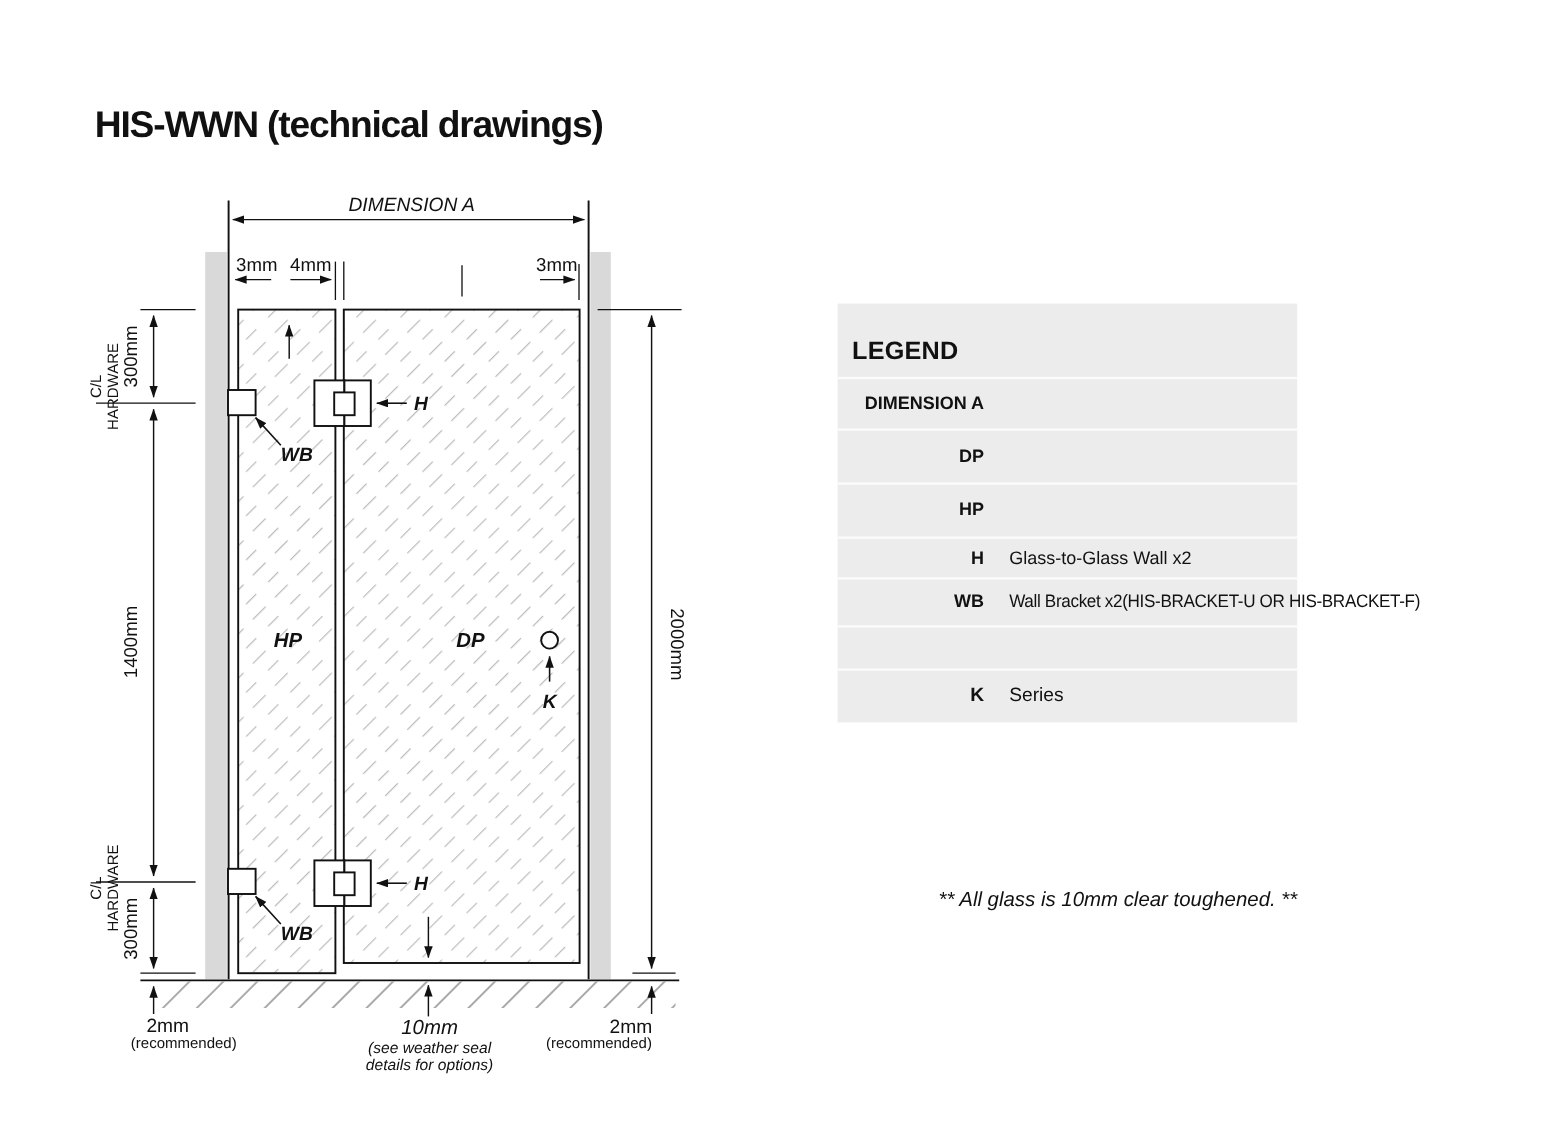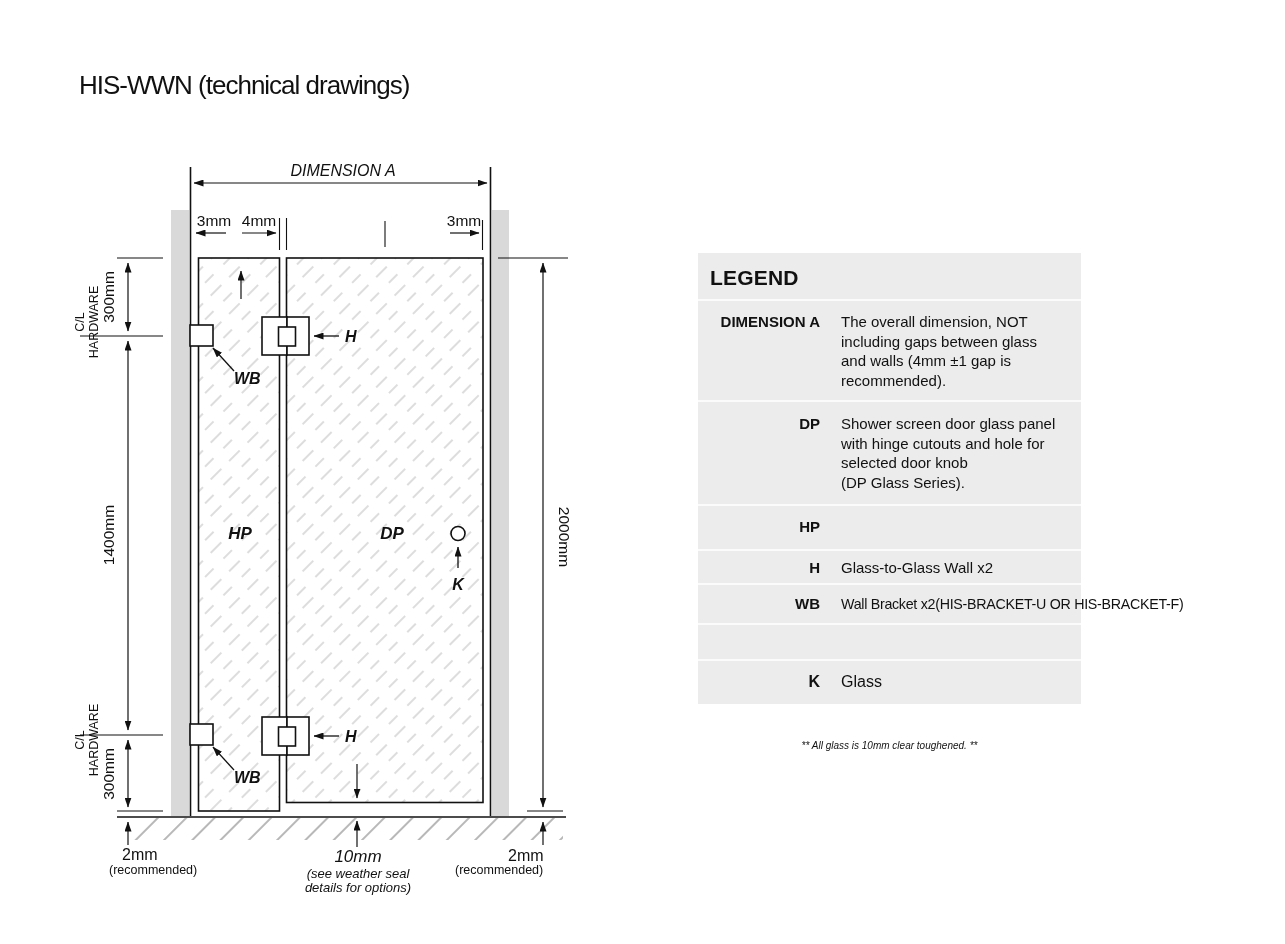--- a/index.html
+++ b/index.html
@@ -1,42 +1,42 @@
 <!DOCTYPE html>
 <html><head>
 <meta charset="utf-8">
 <style>
   html,body{margin:0;padding:0;background:#fff;width:1285px;height:944px;overflow:hidden;
     font-family:"Liberation Sans",sans-serif;color:#111;}
   .stage{position:relative;width:1285px;height:944px;background:#fff;}
-  .page-title{position:absolute;left:79px;top:70px;font-size:26px;font-weight:400;letter-spacing:-1px;}
+  .page-title{position:absolute;left:79px;top:86px;font-size:31px;font-weight:700;letter-spacing:-1px;}
   svg{position:absolute;left:0;top:0;}
   svg text{font-family:"Liberation Sans",sans-serif;fill:#111;}
   .dimtxt{font-size:15.5px;}
   .dimtxt-sm{font-size:12.5px;}
   .it{font-style:italic;}
   .lbl{font-style:italic;font-weight:700;}
   
   .legend{position:absolute;left:698px;top:253px;width:383px;background:#ececec;}
-  .legend-heading{padding:13px 0 9px 12px;font-size:21px;font-weight:700;letter-spacing:0.2px;}
+  .legend-heading{padding:13px 0 9px 12px;font-size:21px;font-weight:700;letter-spacing:0.2px;margin-top:15px;}
   .lrow{display:flex;border-top:2px solid #fbfbfb;}
   .lterm{width:122px;flex:0 0 122px;text-align:right;font-weight:700;font-size:15px;line-height:19.5px;}
   .ldesc{margin-left:21px;font-size:15px;line-height:19.5px;white-space:pre;}
   .r-dima{padding:11px 0 10px 0;}
   .r-dp{padding:12px 0 12px 0;}
   .r-hp{padding:11px 0 12px 0;}
   .r-h{padding:7px 0 6px 0;}
   .r-wb{padding:9px 0 9px 0;}
   .r-empty{height:34px;}
   .r-k{padding:11px 0 13px 0;}
   .r-k .lterm,.r-k .ldesc{font-size:16px;}
   .r-k .ldesc{font-weight:400;}
   .wb-desc{letter-spacing:-0.3px;transform:scaleX(0.95);transform-origin:left center;}
-  .legend-foot{position:absolute;left:698px;top:740px;width:383px;text-align:center;
-    font-size:10px;font-style:italic;}
+  .legend-foot{position:absolute;left:698px;top:740px;width:383px;text-align:right;
+    font-size:17px;font-style:italic;}
 </style>
 </head>
 <body>
 
 <div class="stage">
 
   <div class="page-title">HIS-WWN (technical drawings)</div>
 
   <svg width="1285" height="944" viewBox="0 0 1285 944">
     <defs>
@@ -157,51 +157,43 @@
     <text x="358" y="892" text-anchor="middle" class="it" font-size="13">details for options)</text>
     <text x="508" y="860.5" font-size="16">2mm</text>
     <text x="455" y="873.5" class="dimtxt-sm">(recommended)</text>
   </svg>
 
   <div class="legend">
     <div class="legend-heading">LEGEND</div>
 
     <div class="lrow r-dima">
       <div class="lterm">DIMENSION A</div>
-      <div class="ldesc">The overall dimension, NOT
-including gaps between glass
-and walls (4mm ±1 gap is
-recommended).</div>
     </div>
 
     <div class="lrow r-dp">
       <div class="lterm">DP</div>
-      <div class="ldesc">Shower screen door glass panel
-with hinge cutouts and hole for
-selected door knob
-(DP Glass Series).</div>
     </div>
 
     <div class="lrow r-hp">
       <div class="lterm">HP</div>
     </div>
 
     <div class="lrow r-h">
       <div class="lterm">H</div>
       <div class="ldesc">Glass-to-Glass Wall x2</div>
     </div>
 
     <div class="lrow r-wb">
       <div class="lterm">WB</div>
       <div class="ldesc wb-desc">Wall Bracket x2(HIS-BRACKET-U OR HIS-BRACKET-F)</div>
     </div>
 
     <div class="lrow r-empty"></div>
 
     <div class="lrow r-k">
       <div class="lterm">K</div>
-      <div class="ldesc">Glass</div>
+      <div class="ldesc">Series</div>
     </div>
   </div>
 
   <div class="legend-foot">** All glass is 10mm clear toughened. **</div>
 
 </div>
 
 </body></html>

